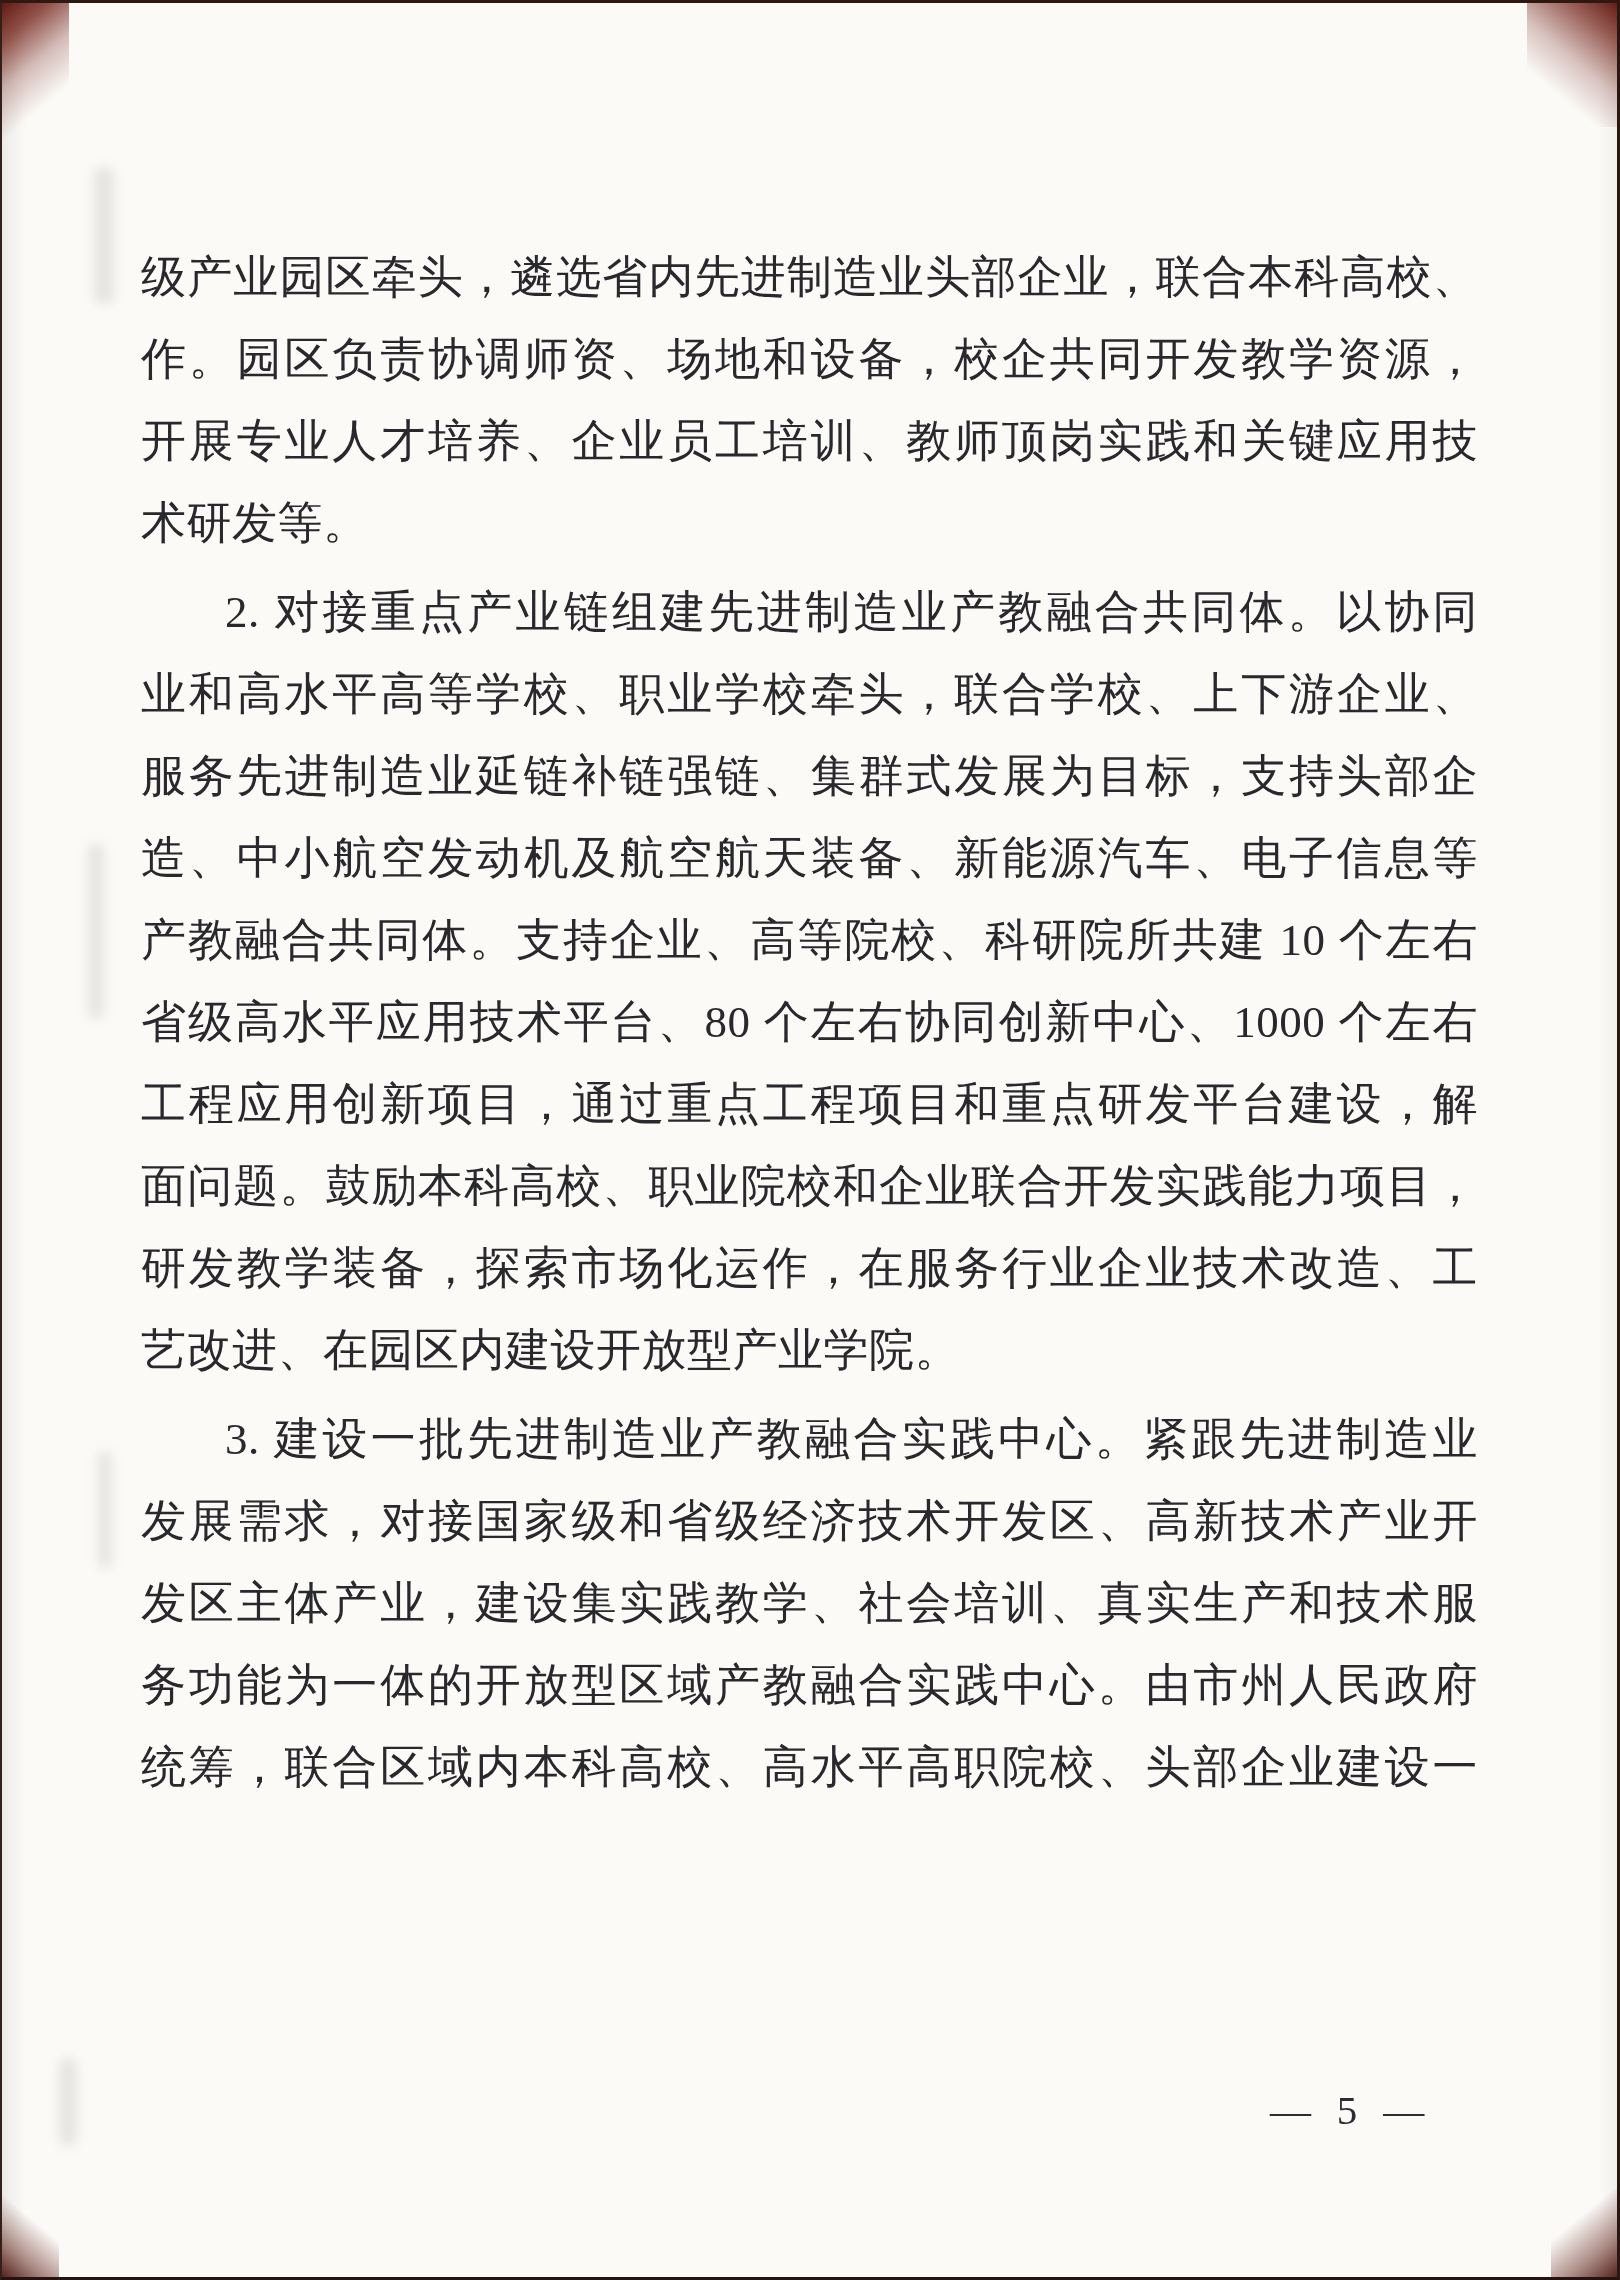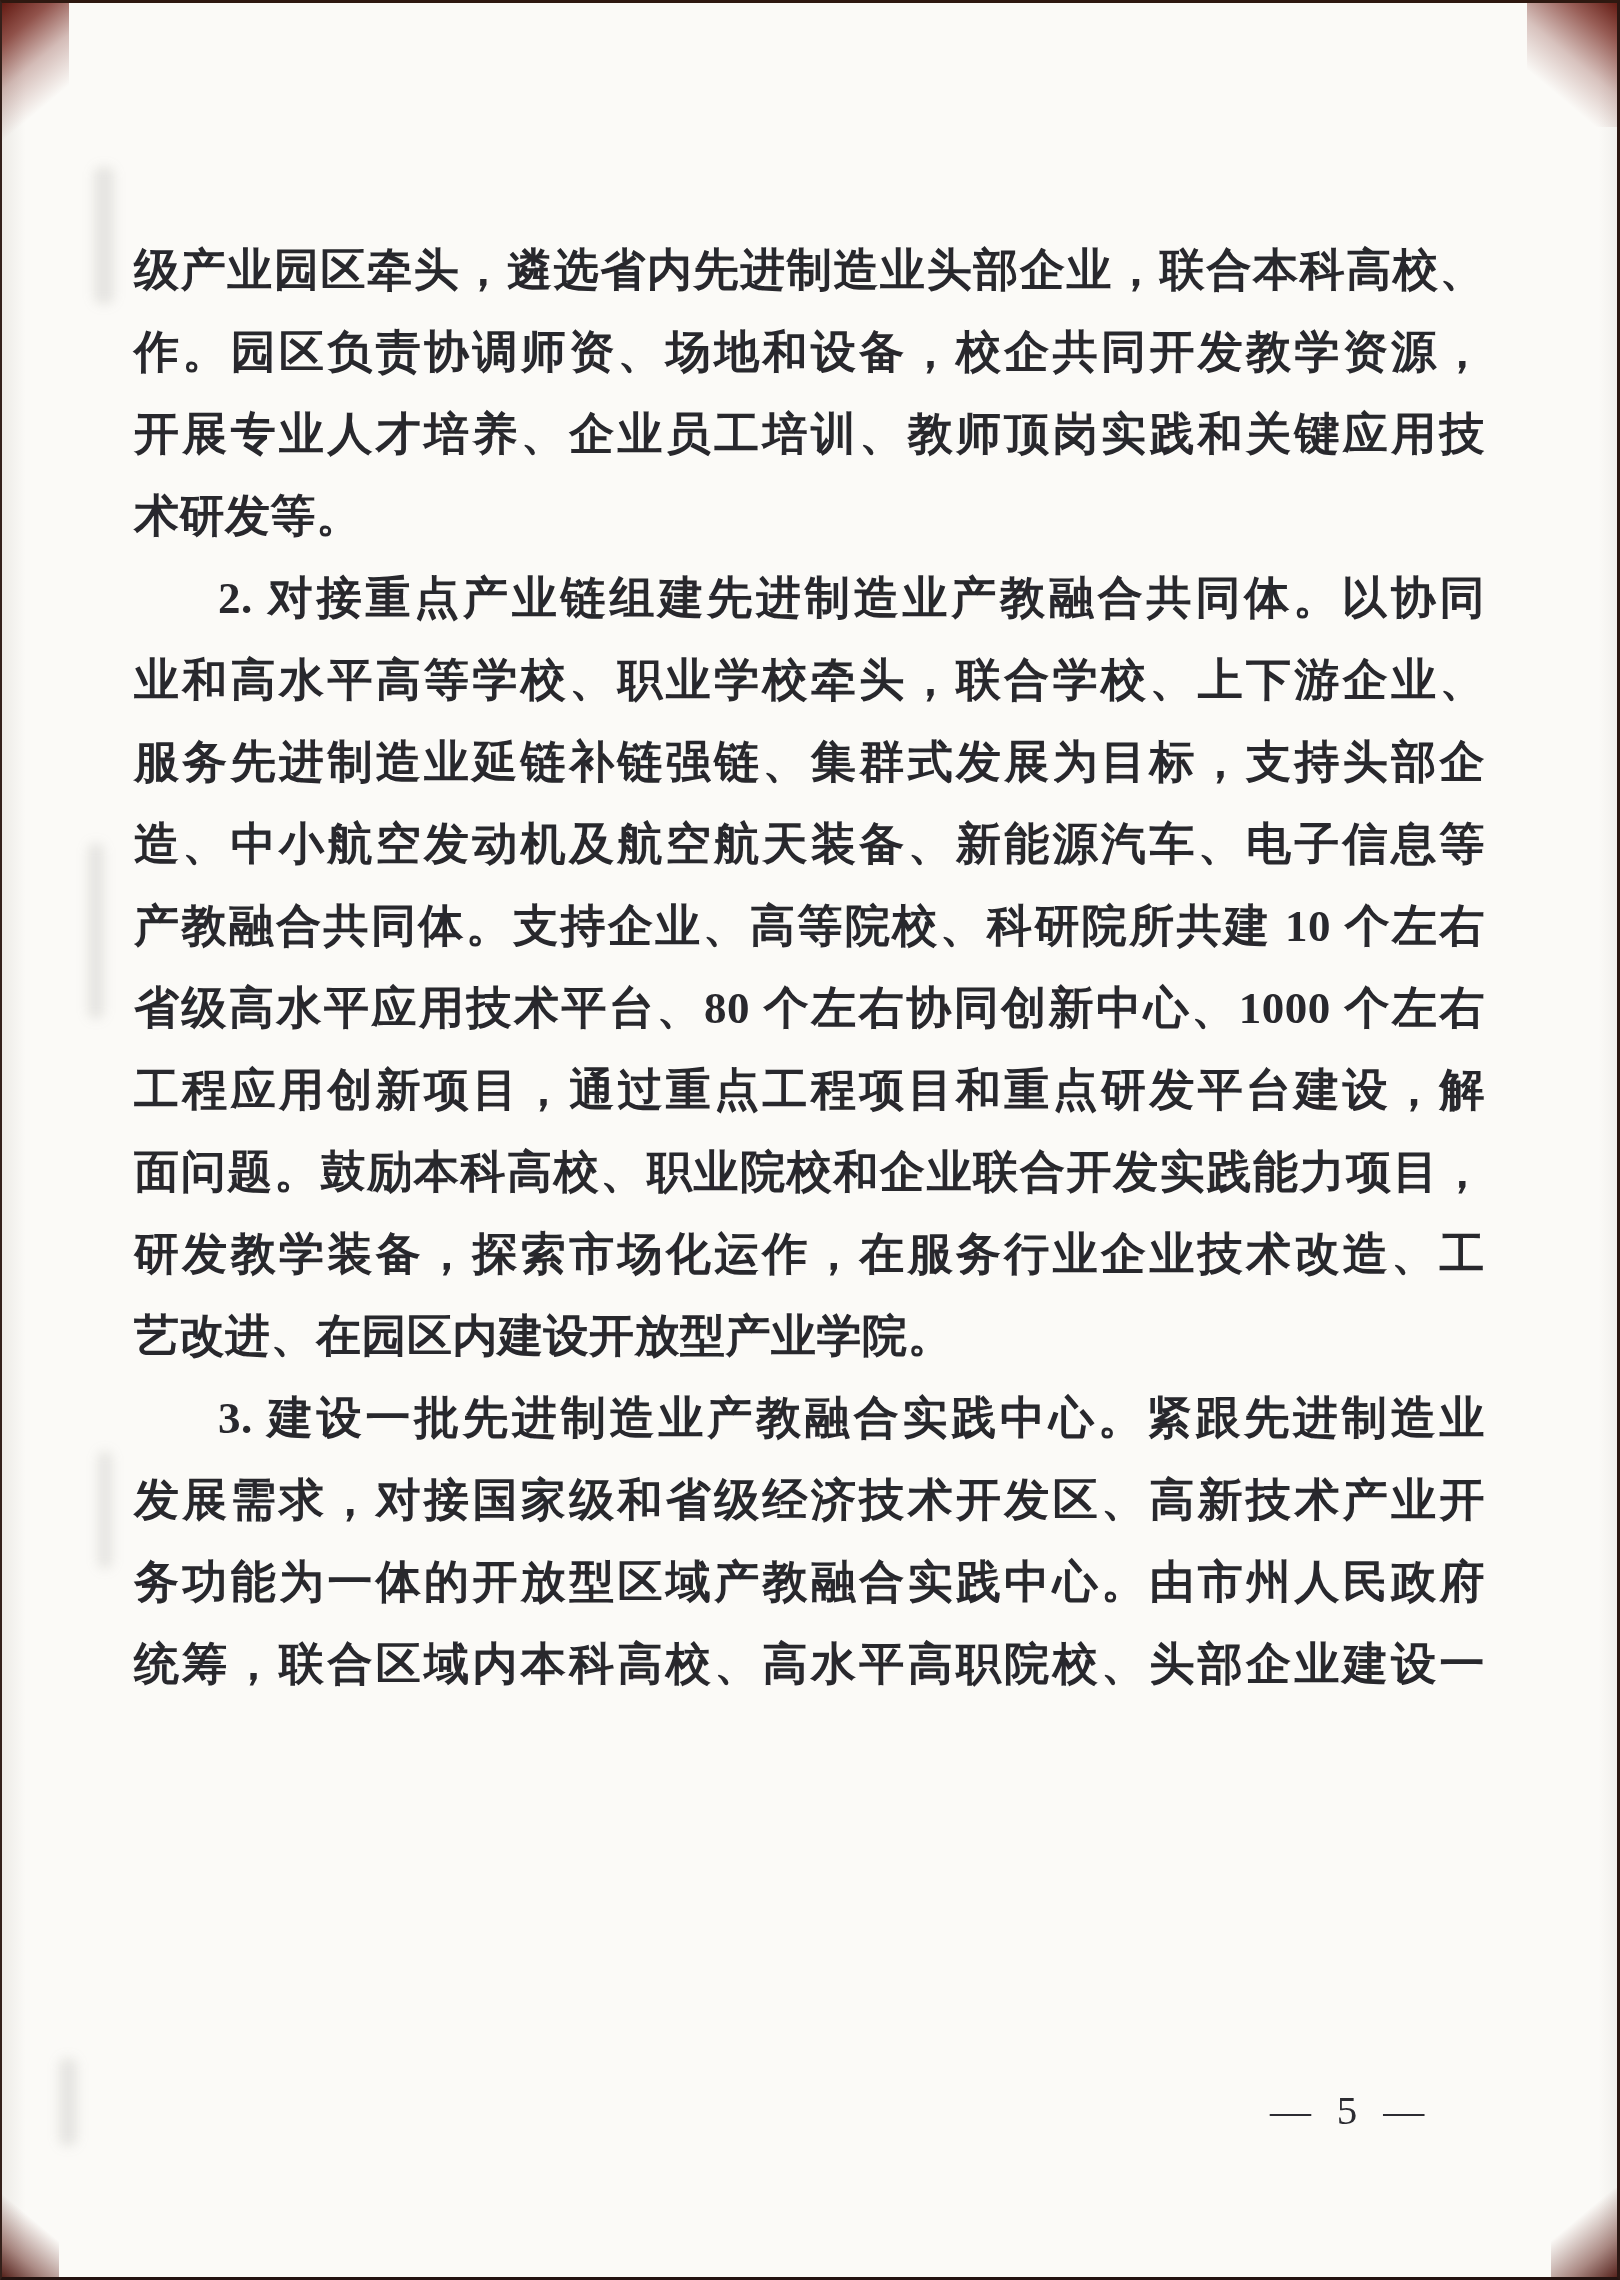--- a/index.html
+++ b/index.html
@@ -69,21 +69,21 @@
 
   
   .textblock {
     position: absolute;
     left: 134px;
     top: 229px;
     width: 1351px;
     color: #28282d;
     font-size: 45px;
   }
-  .paragraph { margin: 0; padding: 0; font-weight: bold; }
+  .paragraph { margin: 7px; padding: 0; }
   .line {
     height: 82px;
     line-height: 82px;
     text-align: justify;
     text-align-last: justify;
     white-space: nowrap;
     letter-spacing: 0.5px;
   }
   .line.indent { text-indent: 84px; }
   .line.short  { text-align-last: left; }
@@ -121,20 +121,21 @@
       <div class="line">省级高水平应用技术平台、80 个左右协同创新中心、1000 个左右</div>
       <div class="line">工程应用创新项目，通过重点工程项目和重点研发平台建设，解</div>
       <div class="line">面问题。鼓励本科高校、职业院校和企业联合开发实践能力项目，</div>
       <div class="line">研发教学装备，探索市场化运作，在服务行业企业技术改造、工</div>
       <div class="line short">艺改进、在园区内建设开放型产业学院。</div>
     </div>
 
     <div class="paragraph">
       <div class="line indent">3. 建设一批先进制造业产教融合实践中心。紧跟先进制造业</div>
       <div class="line">发展需求，对接国家级和省级经济技术开发区、高新技术产业开</div>
+      <div class="line">发区主体产业，建设集实践教学、社会培训、真实生产和技术服</div>
       <div class="line">务功能为一体的开放型区域产教融合实践中心。由市州人民政府</div>
       <div class="line">统筹，联合区域内本科高校、高水平高职院校、头部企业建设一</div>
     </div>
 
   </div>
 
   <div class="page-num">— 5 —</div>
 
   <div class="smudge s1"></div>
   <div class="smudge s2"></div>

